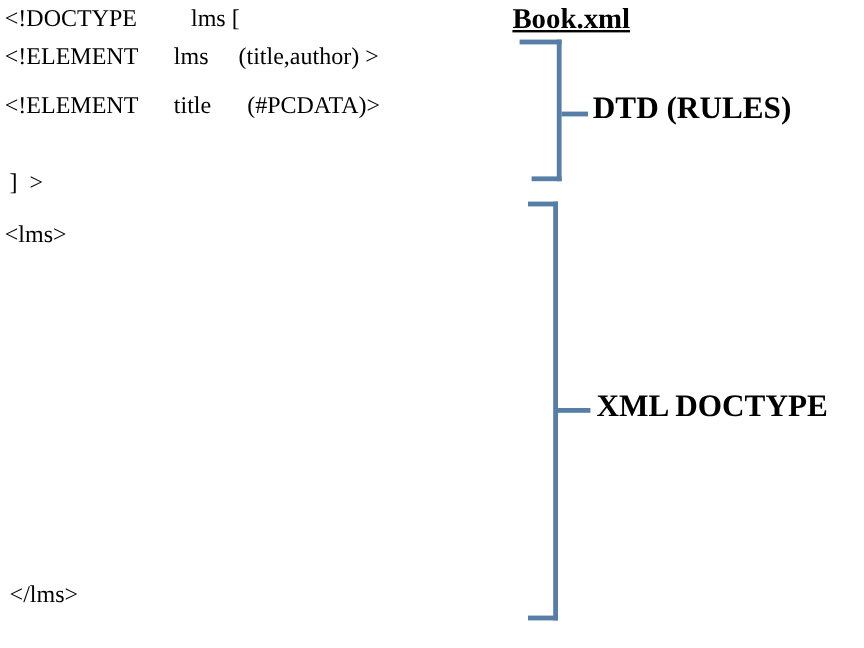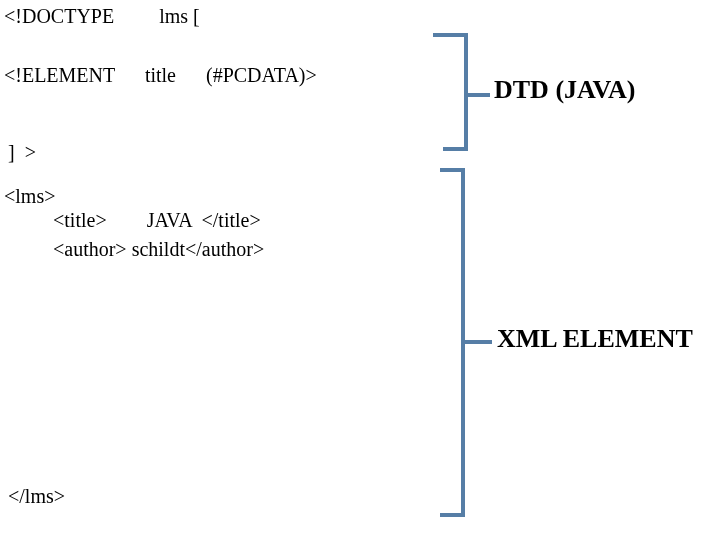--- a/index.html
+++ b/index.html
@@ -58,38 +58,38 @@
   .b2-vert  { left: 461px; top: 168px; width: 4px;  height: 349px; }
   .b2-bot   { left: 440px; top: 513px; width: 25px; height: 4px; }
   .b2-tick  { left: 465px; top: 340px; width: 27px; height: 4px; }
 </style>
 </head>
 <body style="background: rgb(255, 255, 255);">
 
 <div class="slide">
 
   <div class="code-line" style="left:4px; top:6px">&lt;!DOCTYPE         lms [</div>
-  <div class="code-line" style="left:4px; top:65px">&lt;!ELEMENT      title      (#PCDATA)&gt;</div>
+  <div class="code-line" style="left:4px; top:37px">&lt;!ELEMENT      lms     (title,author) &gt;</div>
+  <div class="code-line" style="left:4px; top:78px">&lt;!ELEMENT      title      (#PCDATA)&gt;</div>
   <div class="code-line" style="left:8px; top:142px">]  &gt;</div>
 
   <div class="code-line" style="left:4px; top:186px">&lt;lms&gt;</div>
-  <div class="code-line" style="left:53px; top:210px">&lt;title&gt;        JAVA  &lt;/title&gt;</div>
-  <div class="code-line" style="left:53px; top:239px">&lt;author&gt; schildt&lt;/author&gt;</div>
   <div class="code-line" style="left:8px; top:486px">&lt;/lms&gt;</div>
 
+  <div class="file-title">Book.xml</div>
 
   <div>
     <div class="b-seg b1-top"></div>
     <div class="b-seg b1-vert"></div>
     <div class="b-seg b1-bot"></div>
     <div class="b-seg b1-tick"></div>
   </div>
-  <div class="annot-label dtd-label">DTD (JAVA)</div>
+  <div class="annot-label dtd-label">DTD (RULES)</div>
 
   <div>
     <div class="b-seg b2-top"></div>
     <div class="b-seg b2-vert"></div>
     <div class="b-seg b2-bot"></div>
     <div class="b-seg b2-tick"></div>
   </div>
-  <div class="annot-label xml-label">XML ELEMENT</div>
+  <div class="annot-label xml-label">XML DOCTYPE</div>
 
 </div>
 
 </body></html>

